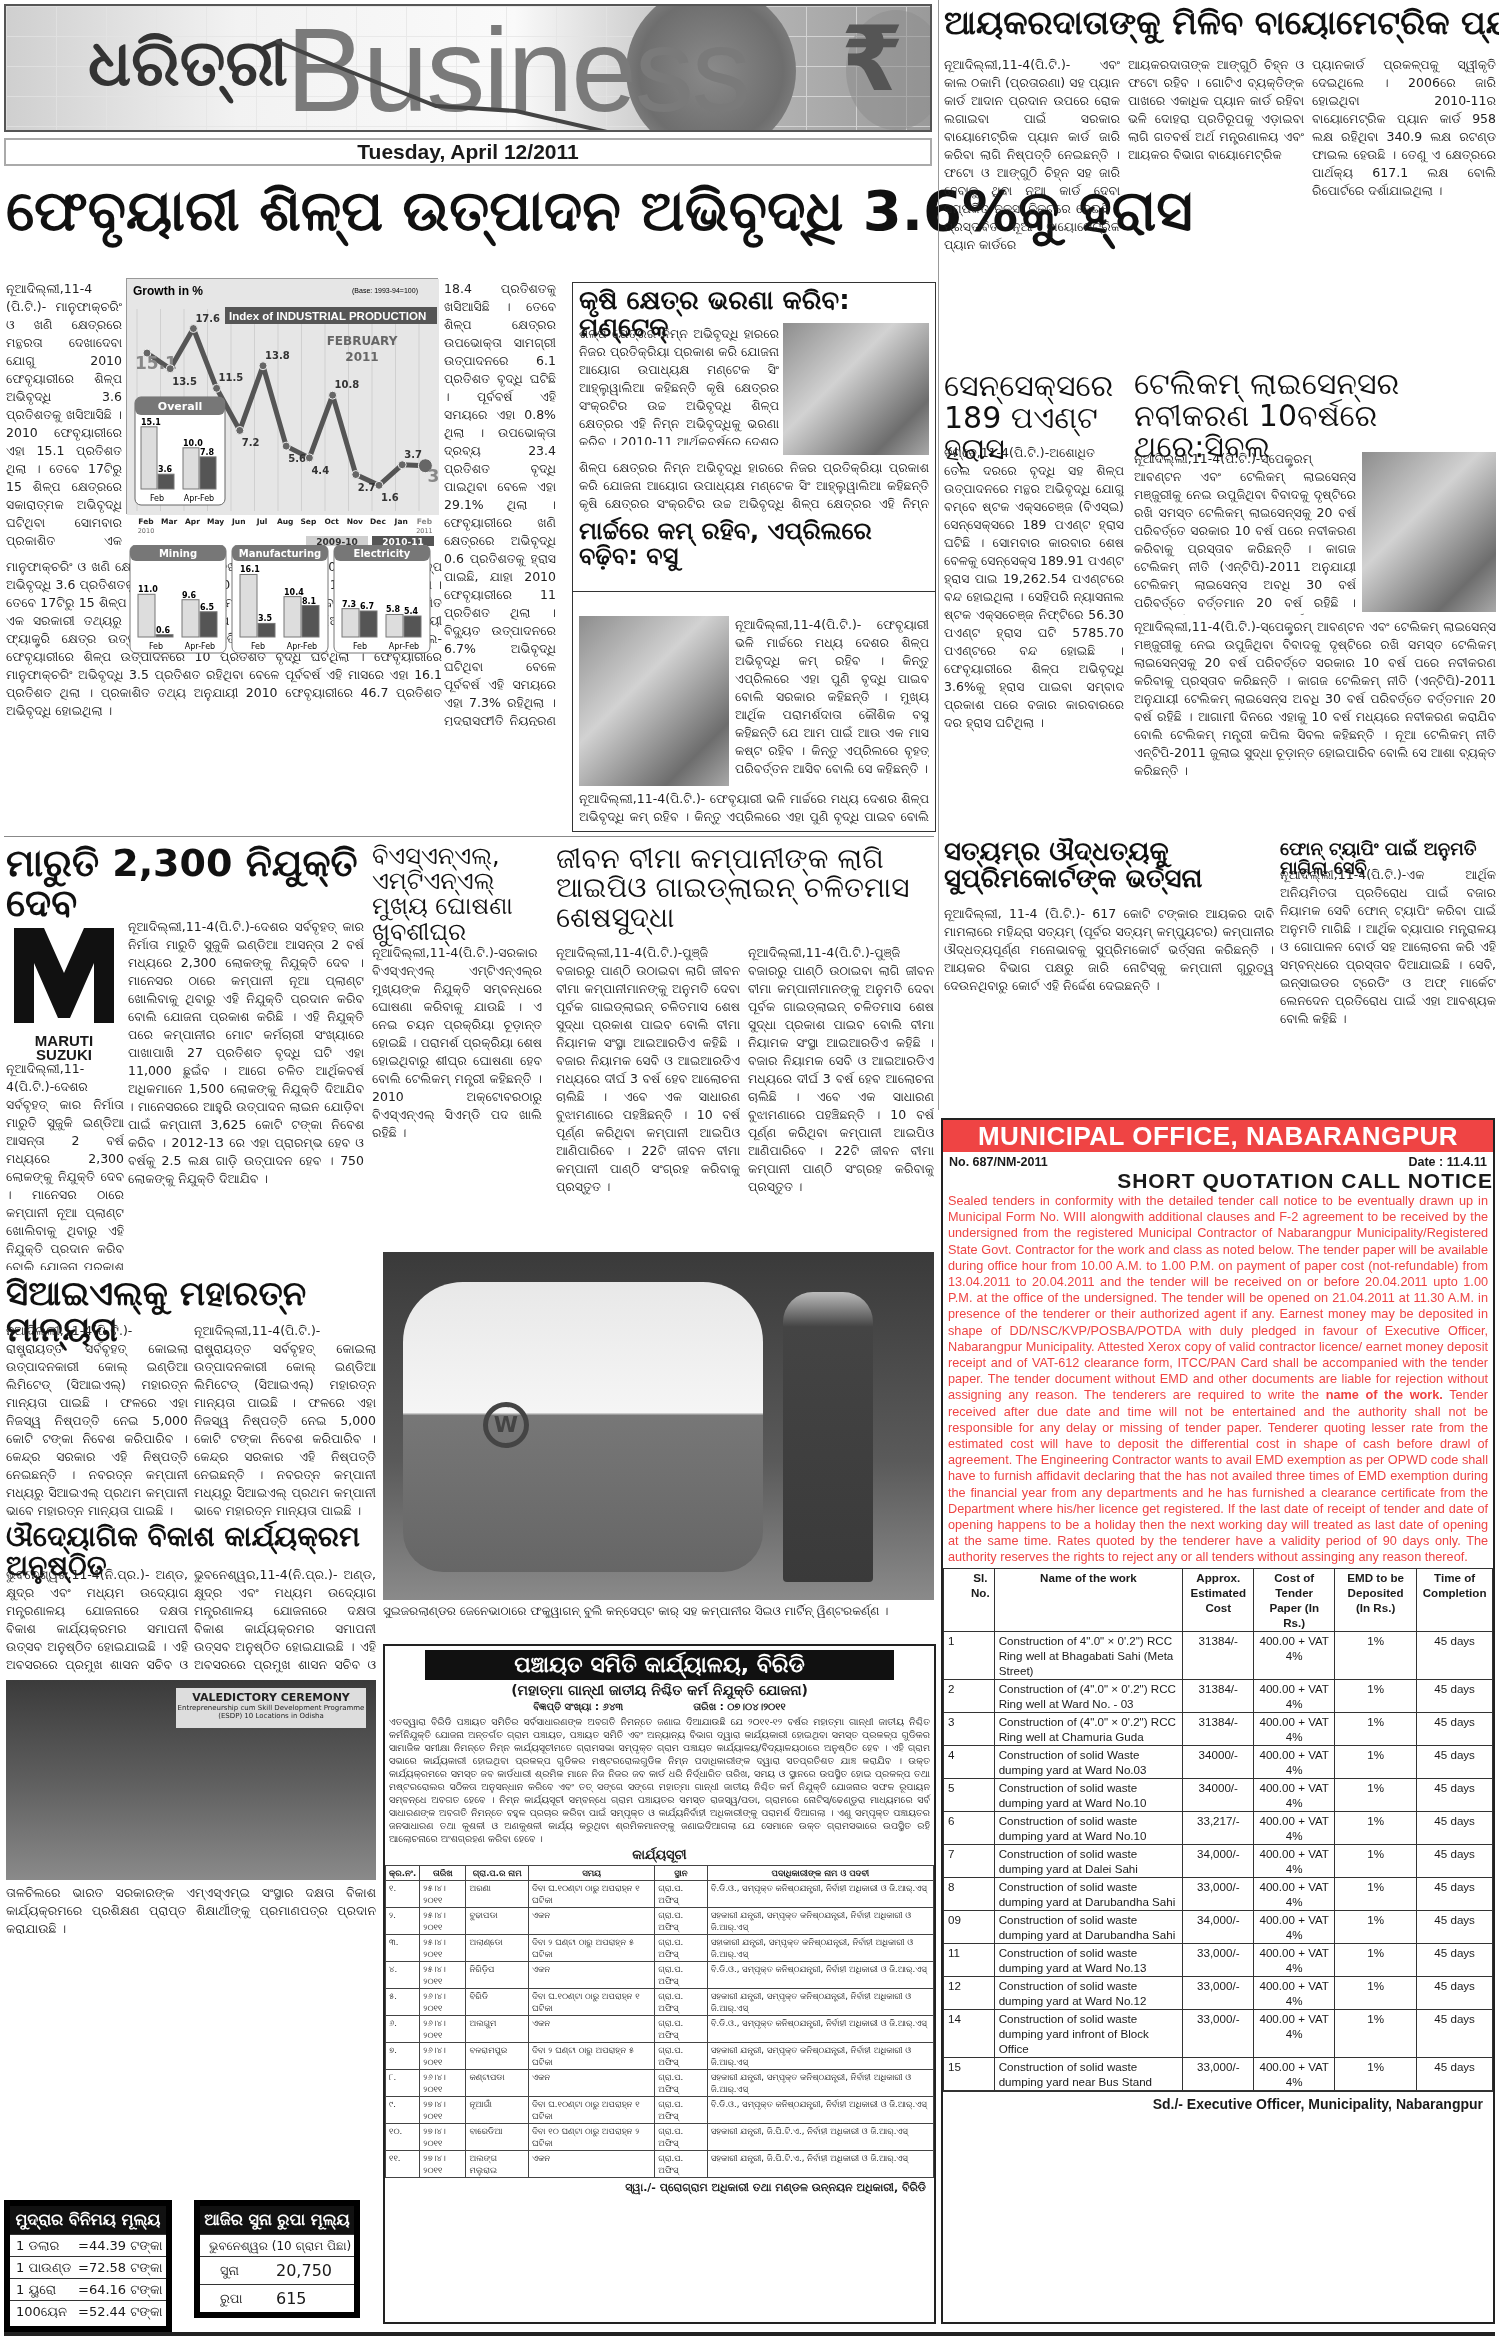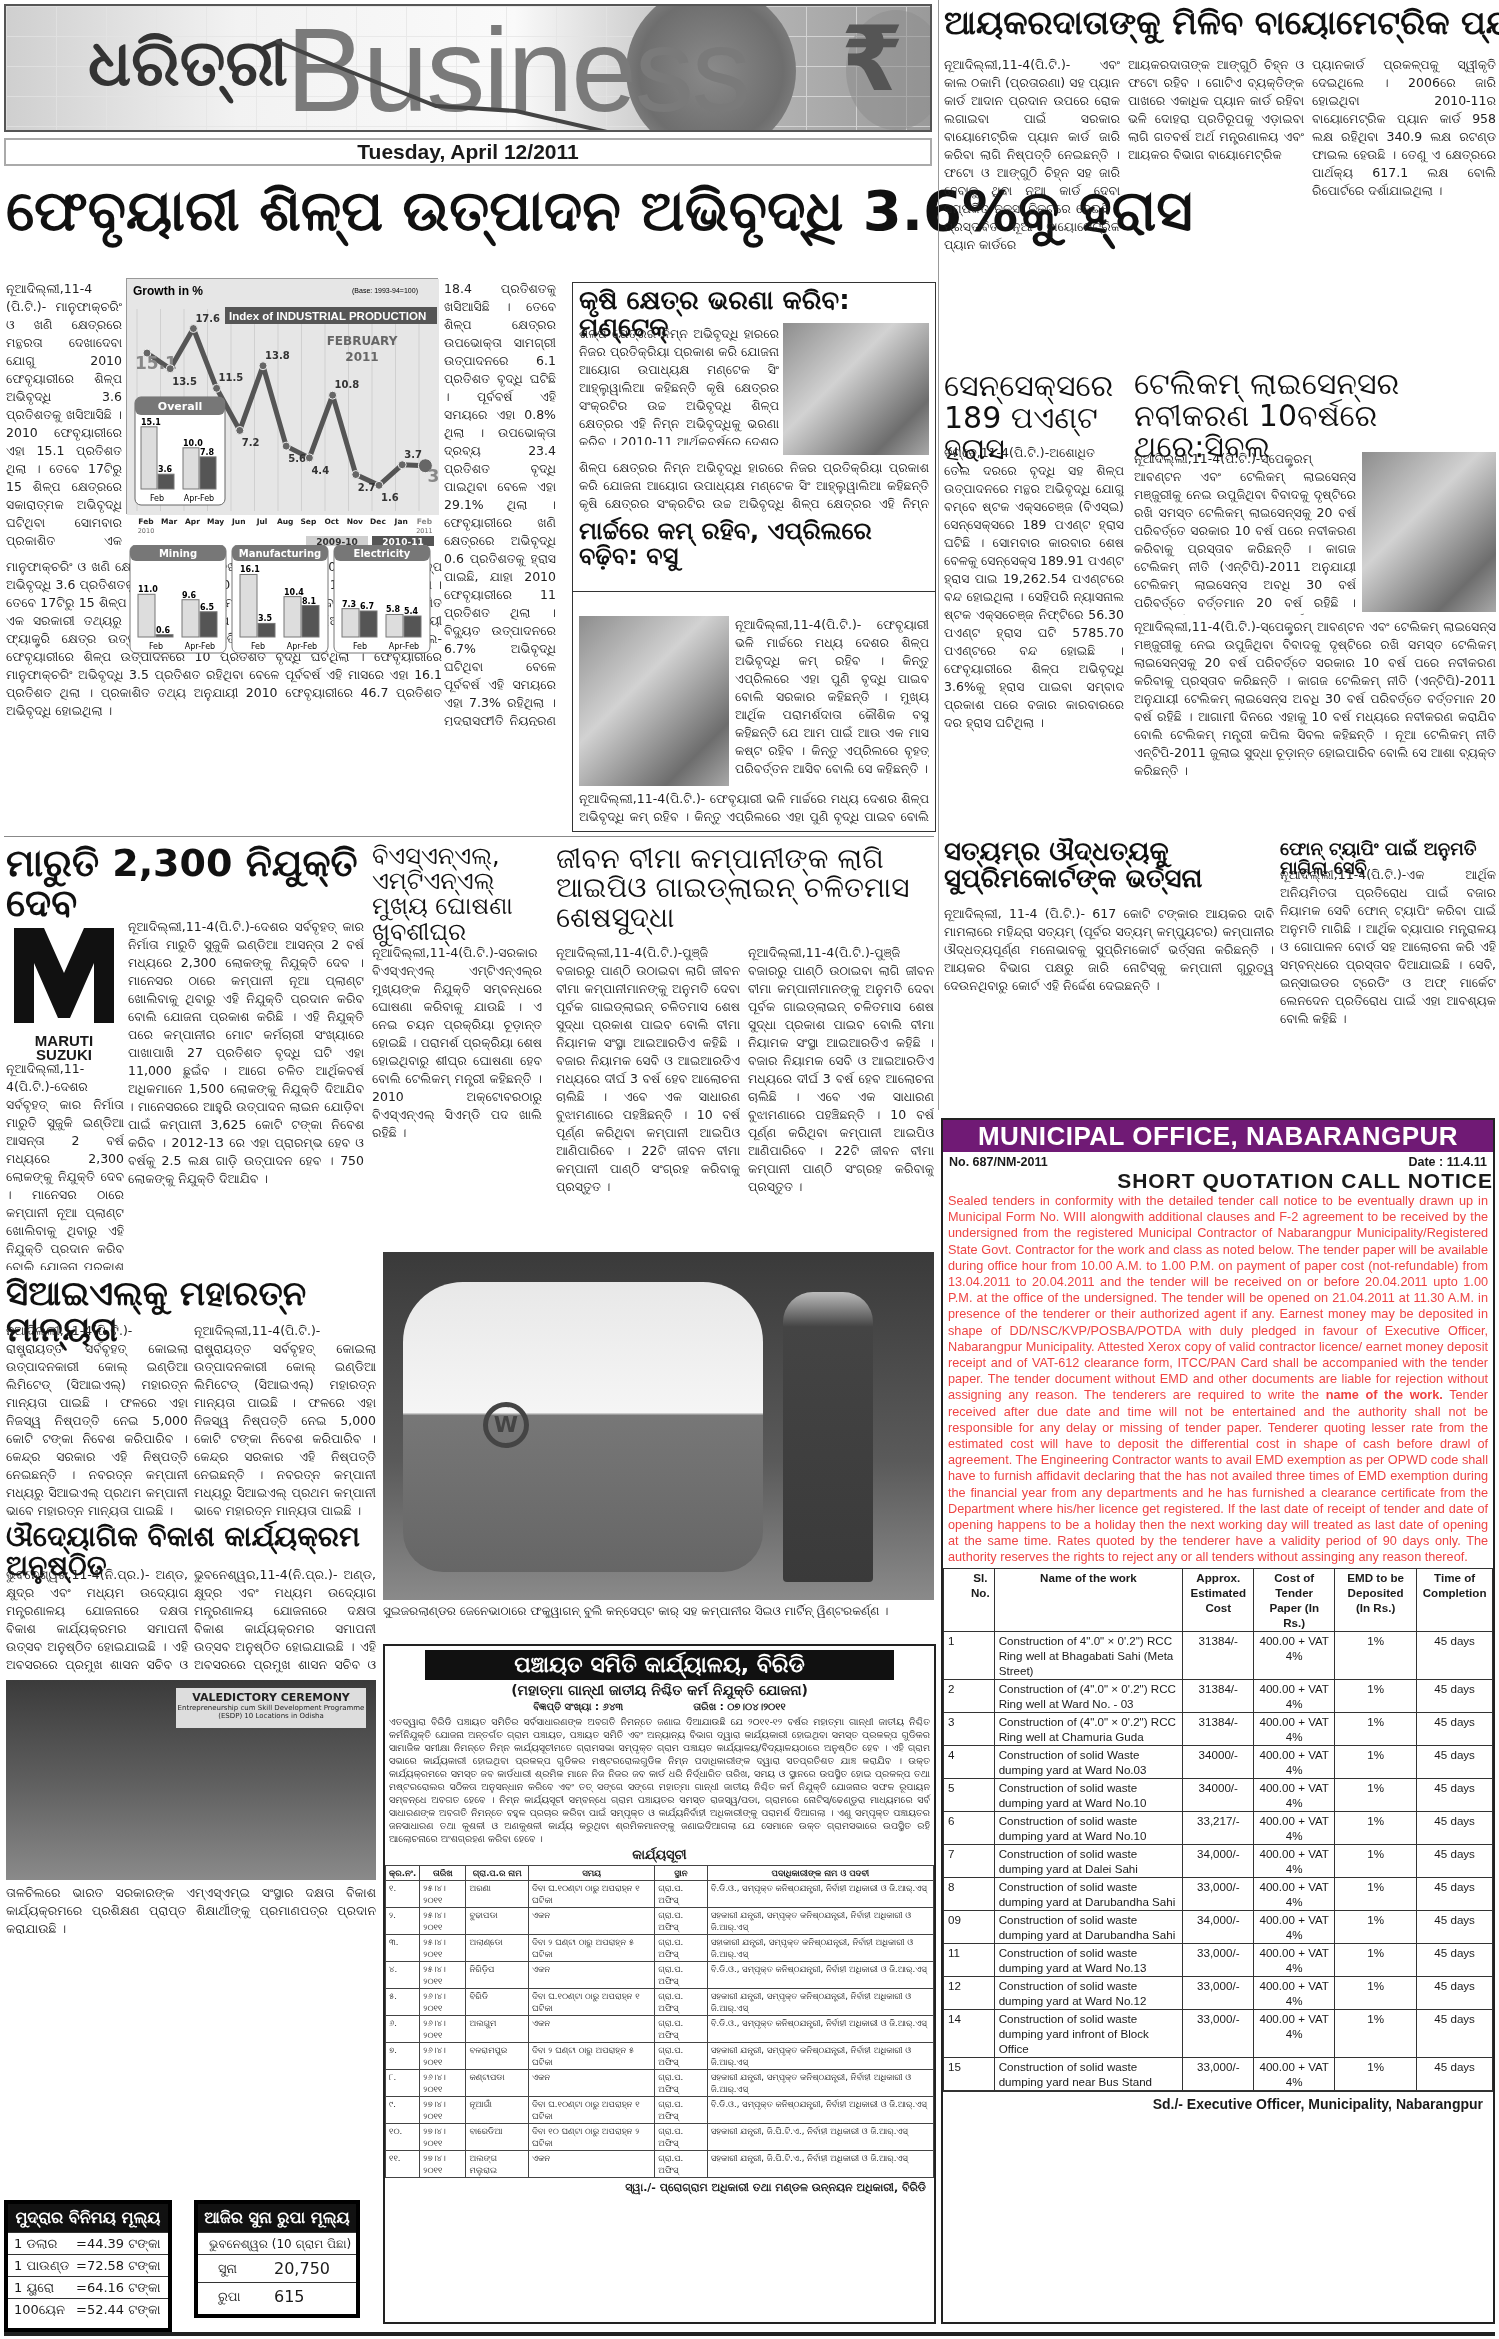--- a/index.html
+++ b/index.html
@@ -18,41 +18,41 @@
 .col-text{font-size:12.5px;line-height:18px;color:#222;text-align:justify;overflow:hidden}
 .box{border:1.5px solid #333}
 .photo{background:linear-gradient(135deg,#8d8d8d,#d2d2d2 40%,#6d6d6d 80%,#a9a9a9);}
 .vrule{position:absolute;width:1px;background:#999}
 .hrule{position:absolute;height:2px;background:#222}
 
 .iip{left:126px;top:278px;width:312px;height:236px;border:1px solid #999;background:#e8e8e8}
 .sub{left:126px;top:545px;width:312px;height:110px}
 
 .muni{left:941px;top:1118px;width:554px;height:1206px;border:2px solid #222;font-family:"Liberation Sans",sans-serif}
-.muni .title{background:#701a75;color:#fff;font-weight:bold;font-size:26px;text-align:center;height:32px;line-height:32px;letter-spacing:.5px}
+.muni .title{background:#ef4444;color:#fff;font-weight:bold;font-size:26px;text-align:center;height:32px;line-height:32px;letter-spacing:.5px}
 .muni .meta{display:flex;justify-content:space-between;font-size:12.5px;font-weight:bold;padding:3px 6px 0}
 .muni .sqt{text-align:right;font-weight:bold;font-size:21px;letter-spacing:1px;line-height:24px}
 .muni .body{font-size:12.7px;line-height:16.2px;text-align:justify;padding:0 5px;color:#ef4444}
 .muni table{width:100%;border-collapse:collapse;font-family:"Liberation Sans",sans-serif;font-size:11.6px;line-height:15px;margin-top:2px}
 .muni th,.muni td{border:1px solid #333;vertical-align:top;padding:1px 4px}
 .muni th{font-weight:bold;text-align:center}
 .muni td.c{text-align:center}
 .muni .sig{text-align:right;font-weight:bold;font-size:14px;padding:4px 10px;border-top:1px solid #333}
 
 .pan{left:383px;top:1644px;width:553px;height:680px;border:2px solid #222;font-size:9px}
 .pan .t{background:#111;color:#fff;text-align:center;font-weight:bold;font-size:22px;margin:4px 40px 2px;height:30px;line-height:30px}
 .pan .st{text-align:center;font-weight:bold;font-size:14px}
 .pan .ref{display:flex;justify-content:center;gap:70px;font-weight:bold;font-size:10px;margin:2px 0}
 .pan .p{font-size:9.5px;line-height:13px;padding:0 4px;text-align:justify}
 .pan .kt{text-align:center;font-weight:bold;font-size:13px;margin:2px 0}
 .pan table{width:100%;border-collapse:collapse;font-size:8.5px;line-height:12px}
 .pan td,.pan th{border:1px solid #444;padding:1px 3px;vertical-align:top}
 .pan .sig{text-align:right;font-weight:bold;font-size:11px;padding:3px 8px}
 
-.mt{border:4px solid #000000;font-size:13px}
+.mt{border:6px solid #000000;font-size:13px}
 .mt .h{background:#111;color:#fff;font-weight:bold;font-size:16px;text-align:center;height:28px;line-height:28px}
 .mt .r{border-top:1px solid #333;height:22px;line-height:22px;padding-left:6px;display:flex}
 </style>
 </head>
 <body>
 
 <div class="abs masthead">
   <div class="grid"></div>
   <div class="seal"></div>
   <div class="globe"></div>

